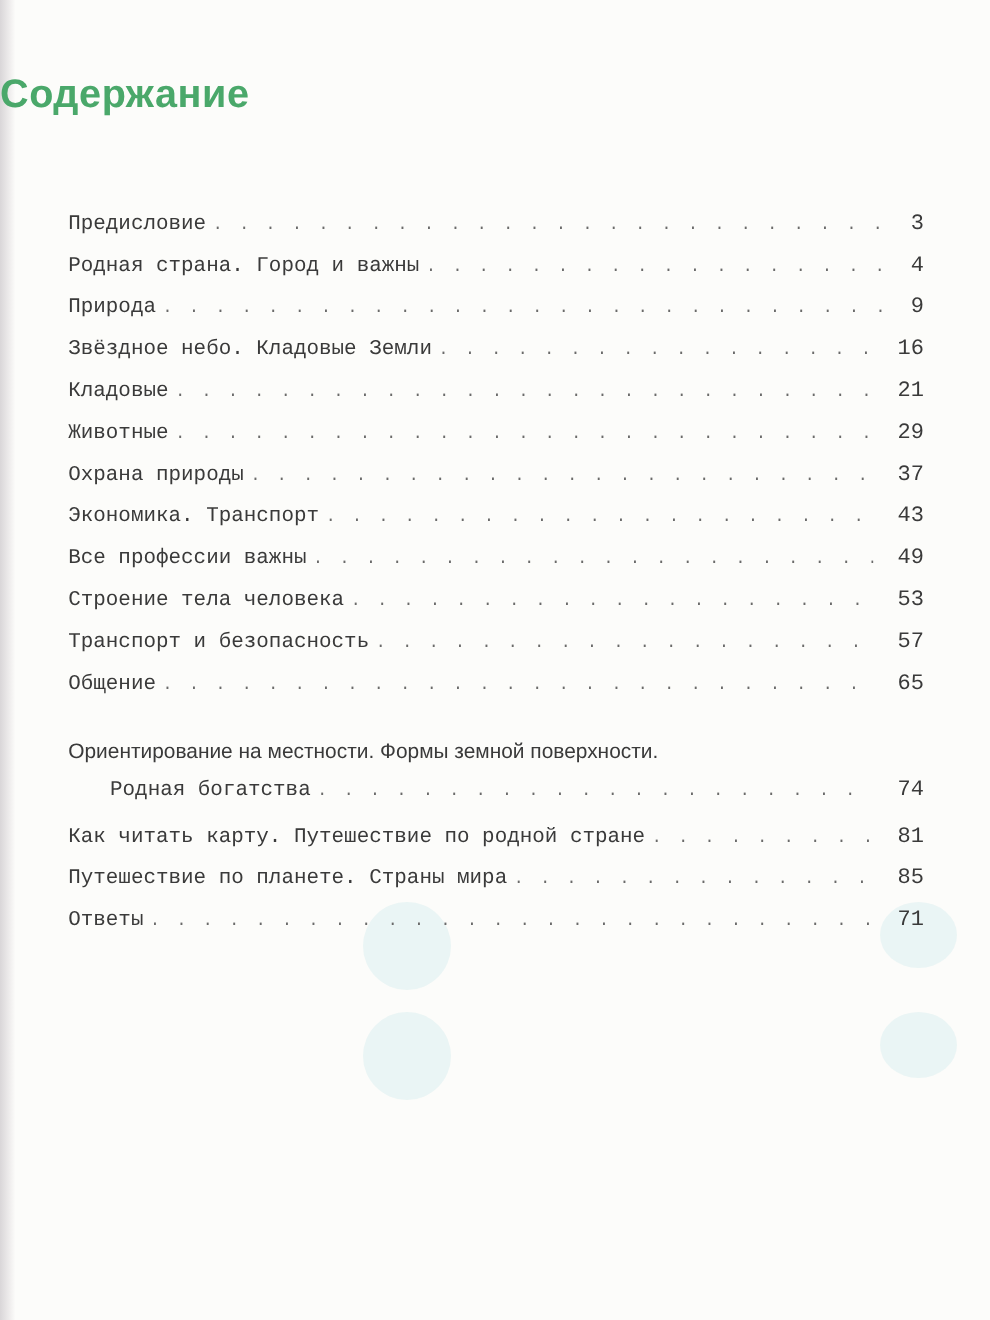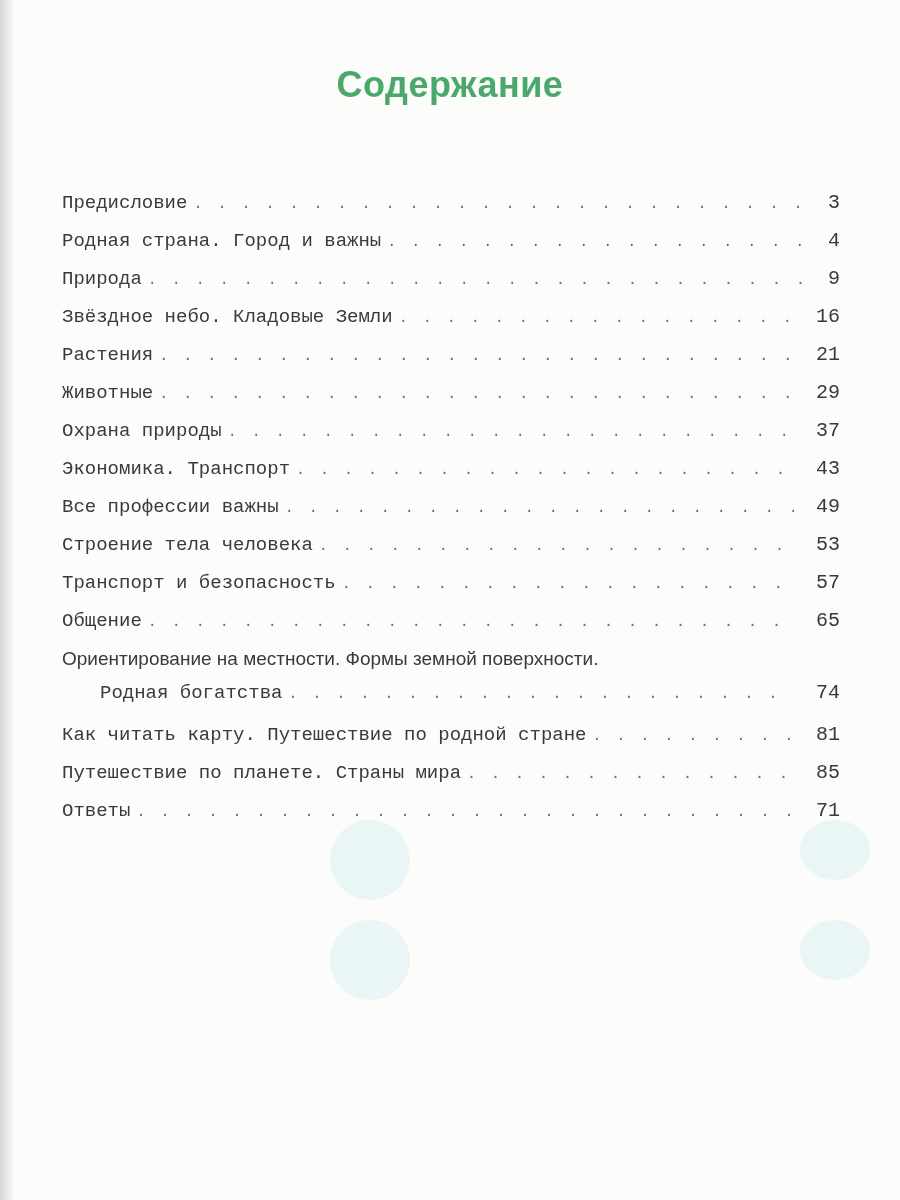--- a/index.html
+++ b/index.html
@@ -13,21 +13,20 @@
     .page-edge {
       position: absolute; left: 0; top: 0; width: 14px; height: 1200px;
       background: linear-gradient(to right, #d9d6d8, #eeecec 60%, #fcfcfa);
     }
     .ghost {
       position: absolute; border-radius: 50%;
       background: rgba(200, 232, 236, 0.35);
     }
     .title {
       position: absolute; left: 0; right: 0; top: 40px;
-      text-align: center;
       font-family: "Liberation Sans", sans-serif;
       font-weight: bold; font-size: 36px; letter-spacing: 0.5px;
       color: #4aa86a;
     }
     .toc {
       position: absolute; left: 62px; top: 187px; width: 778px;
     }
     .row {
       display: flex; align-items: baseline;
       height: 38px; font-size: 19px; line-height: 24px;
@@ -39,21 +38,21 @@
       color: #6a6a6a; letter-spacing: 3px; font-size: 15px;
     }
     .row .dots::before {
       content: ". . . . . . . . . . . . . . . . . . . . . . . . . . . . . . . . . . . . . . . . . . . . . . . . . . . . . . . . . . . . . . . . . . . . . . . . . . .";
     }
     .row .page {
       width: 46px; text-align: right; font-size: 20px;
     }
     .row.tight .page { width: 28px; }
     .multi { height: 76px; }
-    .multi .line1 { font-size: 19px; line-height: 24px; padding-top: 4px; white-space: nowrap; }
+    .multi .line1 { font-size: 19px; line-height: 24px; padding-top: 4px; white-space: nowrap; margin-top: 25px; }
     .multi .row { padding-left: 38px; height: 38px; padding-top: 10px; }
   </style>
 </head>
 <body>
 
 <div class="page-edge"></div>
 <div class="ghost" style="left:330px;top:820px;width:80px;height:80px;"></div>
 <div class="ghost" style="left:330px;top:920px;width:80px;height:80px;"></div>
 <div class="ghost" style="left:800px;top:820px;width:70px;height:60px;"></div>
 <div class="ghost" style="left:800px;top:920px;width:70px;height:60px;"></div>
@@ -75,21 +74,21 @@
     <span class="label">Природа</span>
     <span class="dots"></span>
     <span class="page">9</span>
   </div>
   <div class="row">
     <span class="label">Звёздное небо. Кладовые Земли</span>
     <span class="dots"></span>
     <span class="page">16</span>
   </div>
   <div class="row">
-    <span class="label">Растения</span>
+    <span class="label">Кладовые</span>
     <span class="dots"></span>
     <span class="page">21</span>
   </div>
   <div class="row">
     <span class="label">Животные</span>
     <span class="dots"></span>
     <span class="page">29</span>
   </div>
   <div class="row">
     <span class="label">Охрана природы</span>

